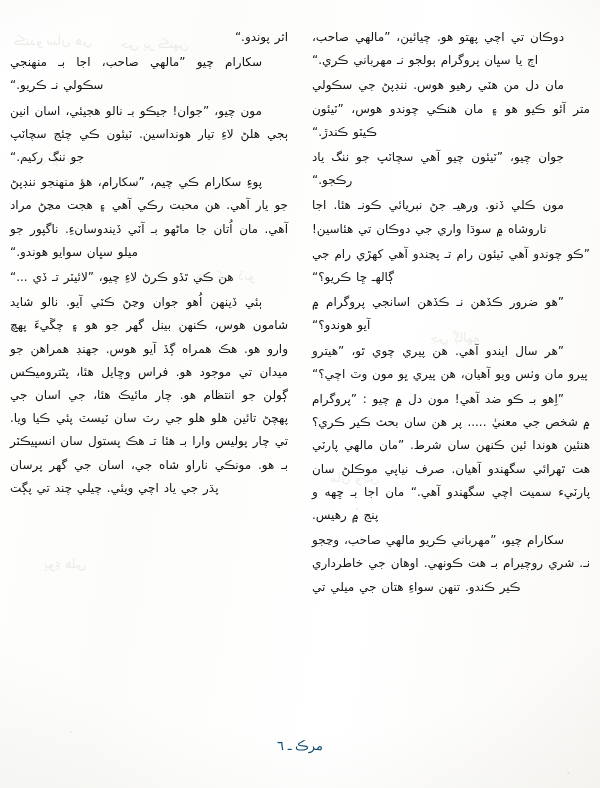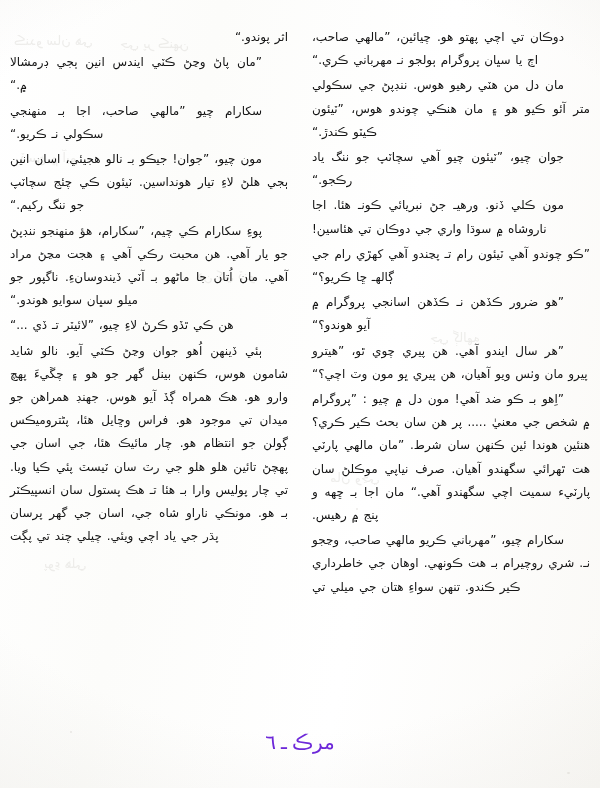--- a/index.html
+++ b/index.html
@@ -88,24 +88,24 @@
   .footer {
     position: absolute;
     left: 0;
     right: 0;
     bottom: 34px;
     text-align: center;
   }
   .folio {
     display: inline-block;
     direction: rtl;
-    font-family: Liberation Serif, serif;
-    font-size: 20px;
+    font-family: Liberation Sans, sans-serif;
+    font-size: 13px;
     letter-spacing: 2px;
-    color: #6d28d9;
+    color: #0c4a6e;
   }
 </style>
 </head>
 <body>
 
 <div id="page">
 
   <div class="paper-tone"></div>
 
   <div class="bleed" style="left:14px; top:33px;">ڪندو سان هي</div>
@@ -130,21 +130,20 @@
       <p class="para last-left">مون ڪلي ڏنو. ورهيـ جڻ نبريائي ڪونـ هئا. اجا ناروشاه ۾ سوڌا واري جي دوڪان تي هئاسين!</p>
       <p class="para noindent last-left">”ڪو چوندو آهي ٽيئون رام تـ پڃندو آهي کهڙي رام جي ڳالهـ ڇا ڪريو؟“</p>
       <p class="para last-left">”هو ضرور ڪڏهن نـ ڪڏهن اسانجي پروگرام ۾ آيو هوندو؟“</p>
       <p class="para last-left">”هر سال ايندو آهي. هن پيري چوي ٿو، ”هيترو‌ پيرو‌ مان وٺس ويو آهيان، هن پيري ڀو مون وٽ اچي؟“</p>
       <p class="para last-left">”اِهو بـ ڪو ضد آهي! مون دل ۾ چيو : ”پروگرام ۾ شخص جي معنيٰ ..... پر هن سان بحث ڪير ڪري؟ هنئين هوندا ئين ڪنهن سان شرط. ”مان مالهي پارٽي هت ٿهرائي سگهندو آهيان. صرف نياپي موڪلڻ سان پارٽيء سميت اچي سگهندو آهي.“ مان اجا بـ ڇهه و پنج ۾ رهيس.</p>
       <p class="para last-left">سکارام چيو، ”مهرباني ڪريو مالهي صاحب، وڃجو نـ. شري روچيرام بـ هت ڪونهي. اوهان جي خاطرداري ڪير ڪندو. تنهن سواءِ هتان جي ميلي تي</p>
     </div>
 
     <div class="col">
       <p class="para noindent last-right">اثر پوندو.“</p>
-      <p class="para last-left">”مان پاڻ وڃڻ ڪٽي ايندس انين ٻجي ڊرمشالا ۾.“</p>
       <p class="para last-left">سکارام چيو ”مالهي صاحب، اجا بـ منهنجي سڪولي نـ ڪريو.“</p>
       <p class="para last-left">مون چيو، ”جوان! جيڪو بـ نالو هجيئي، اسان انين ٻجي هلڻ لاءِ تيار هونداسين. ٽيئون‎ ڪي چئج سچاٽپ جو ننگ رکيم.“</p>
       <p class="para last-left">پوءِ سکارام ڪي چيم، ”سکارام، هؤ منهنجو ننڊپڻ جو يار آهي. هن محبت رڪي آهي ۽ هجت مڃڻ مراد آهي. مان اُتان جا ماڻهو بـ آٽي ڏيندوسانءِ. ناگپور جو ميلو سڀان سوايو هوندو.“</p>
       <p class="para last-left">هن ڪي ٿڏو ڪرڻ لاءِ چيو، ”لائيٽر تـ ڏي ...“</p>
       <p class="para last-left">ٻئي ڏينهن اُهو جوان وڃڻ ڪٽي آيو. نالو شايد شامون هوس، ڪنهن بينل گهر جو هو ۽ چڱيءَ پهچ وارو هو. هڪ همراه ڳڏ آيو هوس. جهنڊ همراهن جو ميدان تي موجود هو. فراس وڇايل هئا، پڻتروميڪس ڳولن جو انتظام هو. چار مائيڪ هئا، جي اسان جي پهچڻ تائين هلو هلو جي رٽ سان ٽيسٽ پئي ڪيا ويا. تي چار پوليس وارا بـ هئا تـ هڪ پستول سان انسپيڪٽر بـ هو. مونڪي ناراو شاه جي، اسان جي گهر پرسان پڌر جي ياد اچي ويئي. چيلي چند تي پڳت</p>
     </div>
 
   </div>
 
   <div class="footer">

